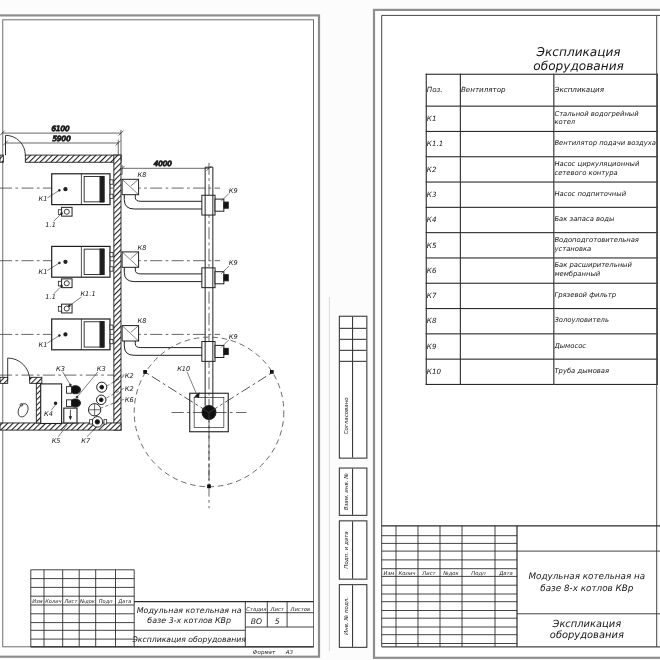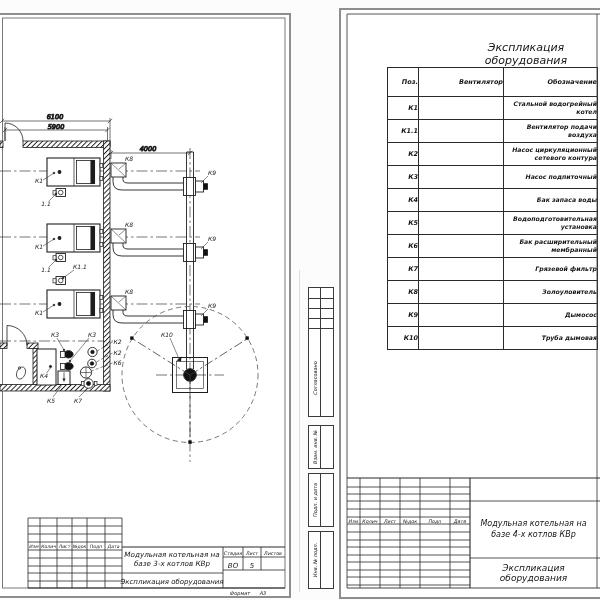--- a/index.html
+++ b/index.html
@@ -13,22 +13,22 @@
   .faint-edge{position:absolute;left:299px;top:270px;width:1px;height:322px;background:#dcdcdc}
   .vstrip{position:absolute;background:#fff;border:1px solid #3a3a3a;box-sizing:border-box;z-index:3}
   .vstrip .vdiv{position:absolute;left:11px;top:0;bottom:0;border-left:1px solid #3a3a3a}
   .vstrip .hline{position:absolute;left:0;right:0;border-top:1px solid #3a3a3a}
   .vstrip .lbl{position:absolute;left:0;width:11px;top:0;bottom:0}
   .vstrip .lbl span{position:absolute;left:50%;top:50%;transform:translate(-50%,-50%) rotate(-90deg);
        white-space:nowrap;font-size:5px;font-style:italic;color:#151515}
   #rs-heading{position:absolute;left:105px;top:31px;width:160px;text-align:center;
        font-size:11px;font-style:italic;color:#151515}
   #spec-table{position:absolute;left:46px;top:57px;border-collapse:collapse;table-layout:fixed;width:210px}
-  #spec-table th,#spec-table td{border:1px solid #2a2a2a;font-style:italic;font-weight:bold;
-       color:#151515;text-align:right;vertical-align:middle;padding:0;overflow:hidden}
+  #spec-table th,#spec-table td{border:1px solid #2a2a2a;font-style:italic;font-weight:normal;
+       color:#151515;text-align:left;vertical-align:middle;padding:0;overflow:hidden}
   #spec-table th{font-size:6.5px;height:28px}
   #spec-table td{font-size:6.2px;height:22px;line-height:1.25}
   #spec-table td.pos{font-size:6.5px}
   tr.tall td{height:24px}
   #rs-project{position:absolute;left:129px;top:493px;width:127px;height:53px;display:flex;
        align-items:center;justify-content:center;text-align:center;font-size:8px;font-style:italic;
        color:#151515;line-height:1.35;padding:0 4px;box-sizing:border-box}
   #rs-doc{position:absolute;left:129px;top:548px;width:127px;height:30px;display:flex;
        align-items:center;justify-content:center;text-align:center;font-size:9px;font-style:italic;color:#151515}
 </style>
@@ -42,21 +42,21 @@
   <table id="spec-table">
     <colgroup>
         <col style="width:31px">
         <col style="width:85px">
         <col style="width:94px">
       </colgroup>
     <tbody>
         <tr>
       <th>Поз.</th>
       <th>Вентилятор</th>
-      <th>Обозначение</th>
+      <th>Экспликация</th>
     </tr>
     <tr>
           <td class="pos">К1</td>
           <td></td>
           <td>Стальной водогрейный котел</td>
         </tr>
     <tr>
           <td class="pos">К1.1</td>
           <td></td>
           <td>Вентилятор подачи воздуха</td>
@@ -102,21 +102,21 @@
           <td>Дымосос</td>
         </tr>
     <tr>
           <td class="pos">К10</td>
           <td></td>
           <td>Труба дымовая</td>
         </tr>
   </tbody>
     </table>
 
-  <div id="rs-project">Модульная котельная на базе 4-х котлов КВр</div>
+  <div id="rs-project">Модульная котельная на базе 8-х котлов КВр</div>
   <div id="rs-doc">Экспликация оборудования</div>
 </div>
 
 <div class="faint-edge"></div>
 
 <div class="vstrip" style="left:308px;top:287px;width:26px;height:130px">
   <div class="vdiv"></div>
   <div class="hline" style="top:10px"></div>
   <div class="hline" style="top:20px"></div>
   <div class="hline" style="top:30px"></div>

